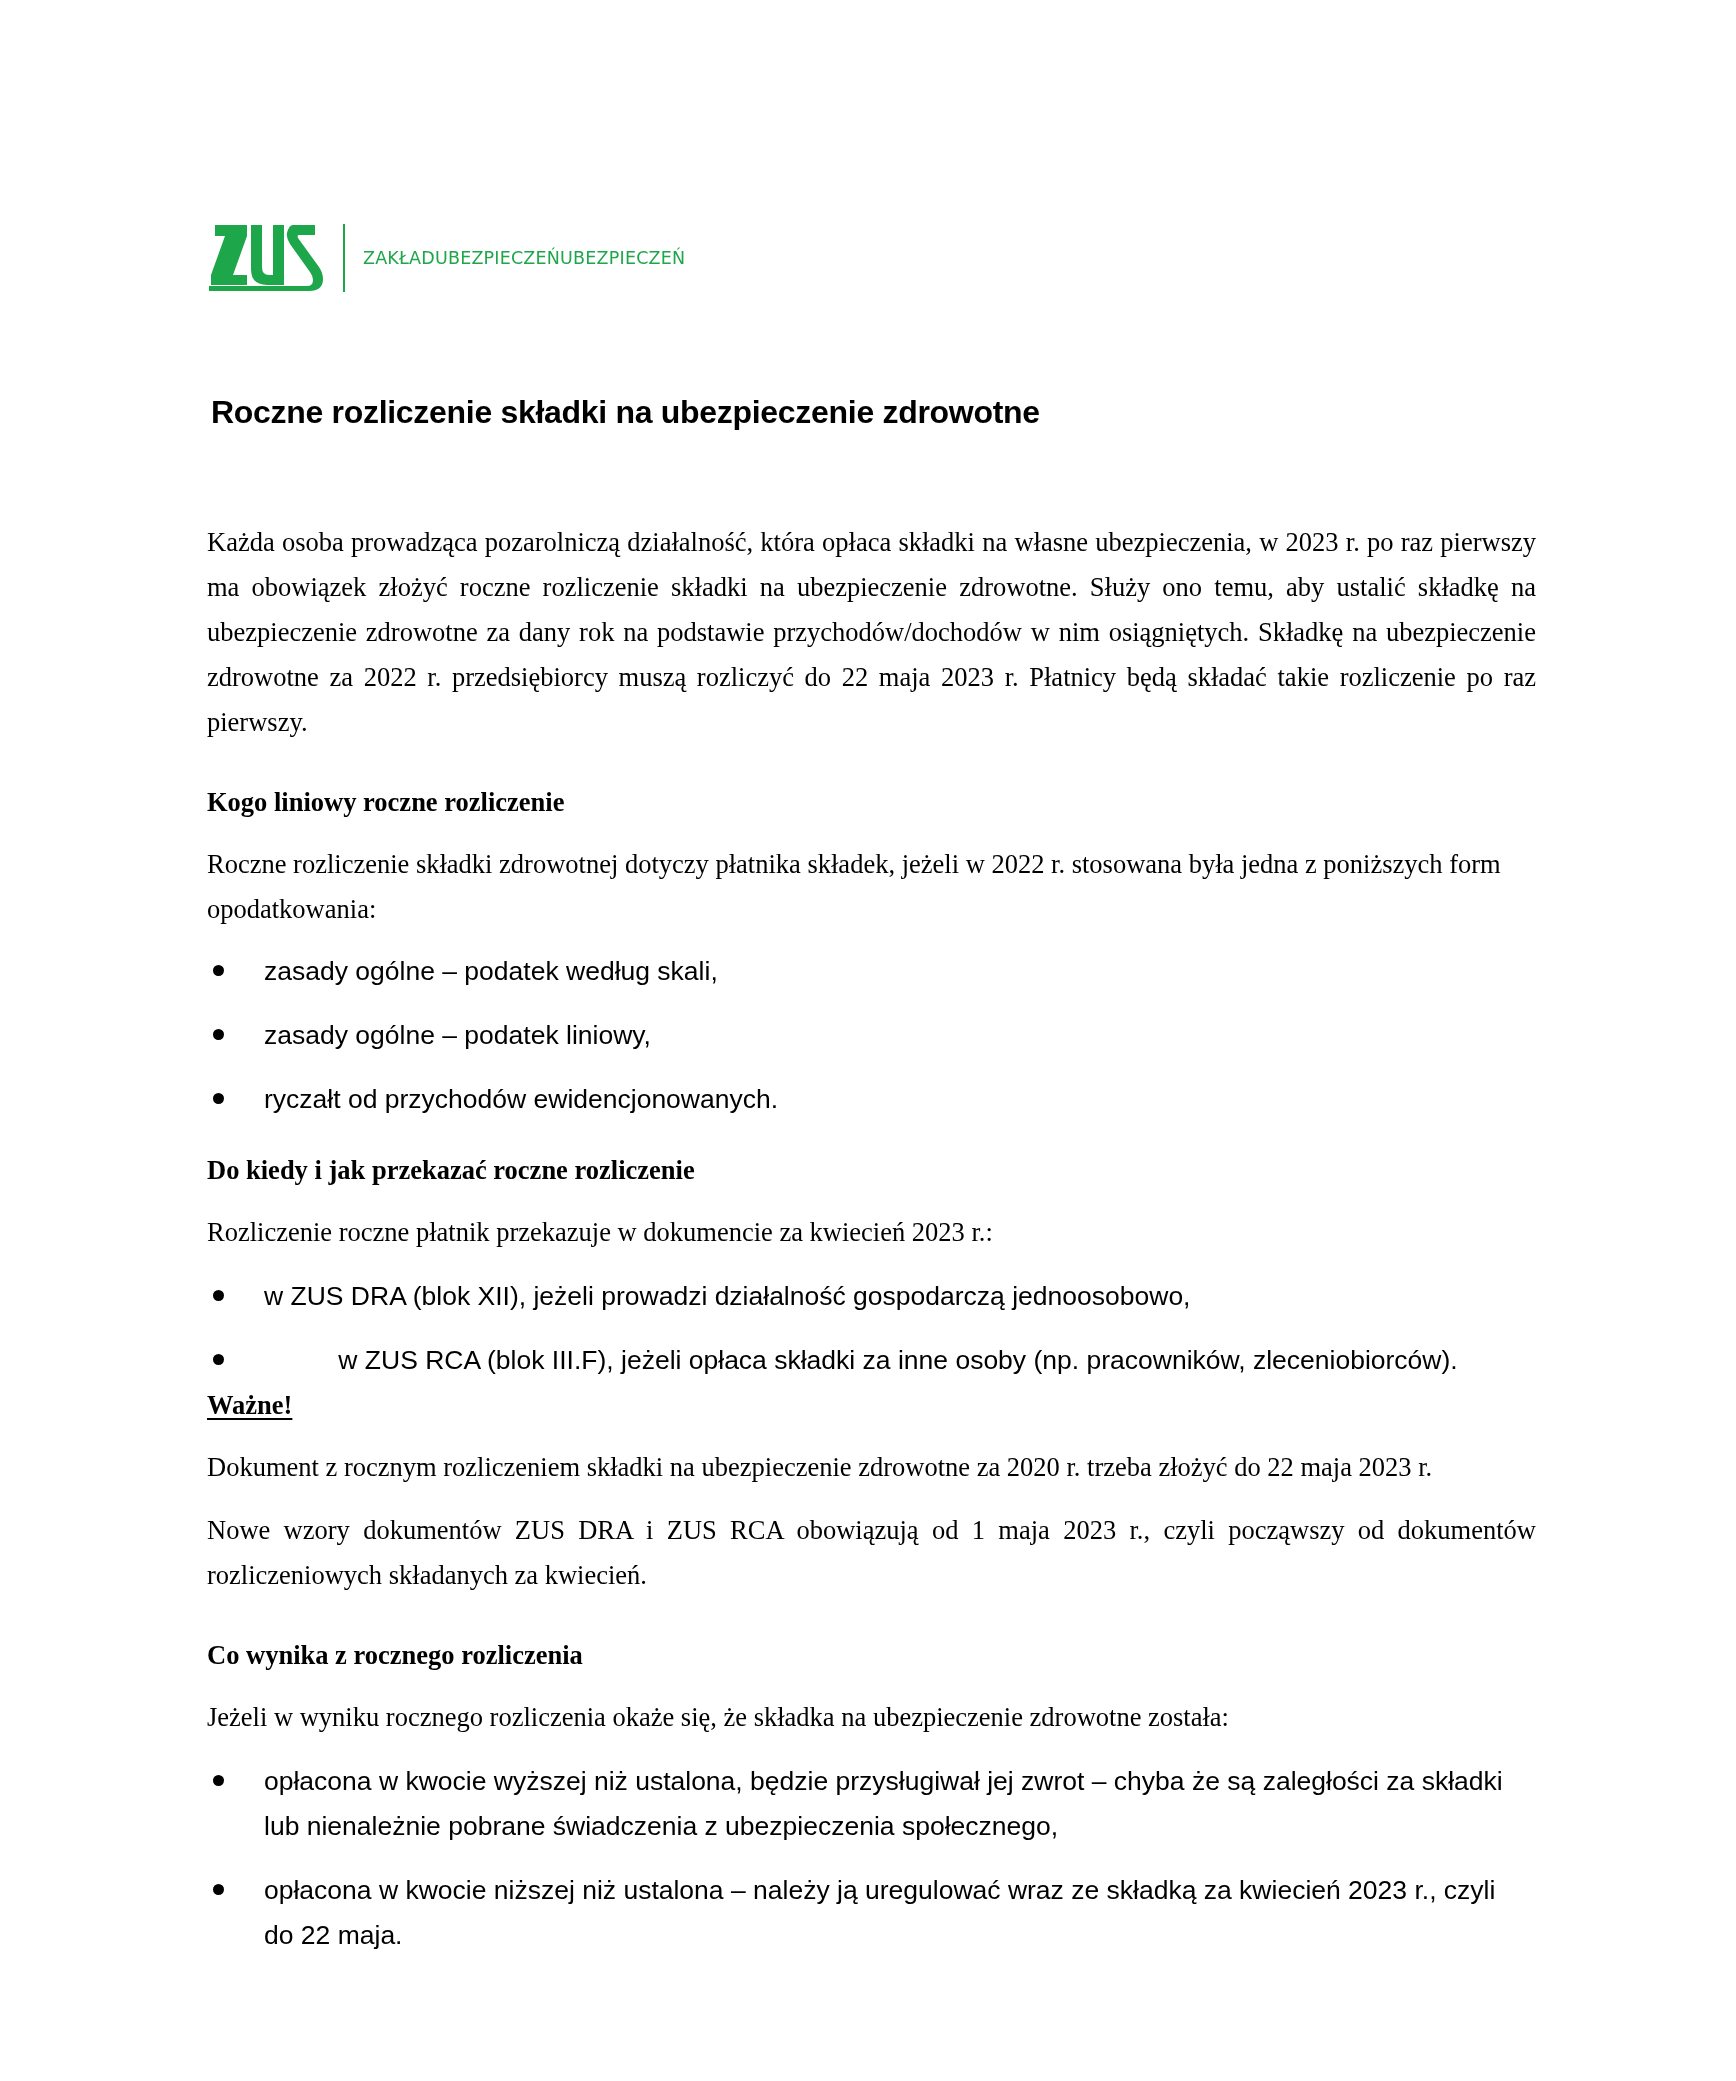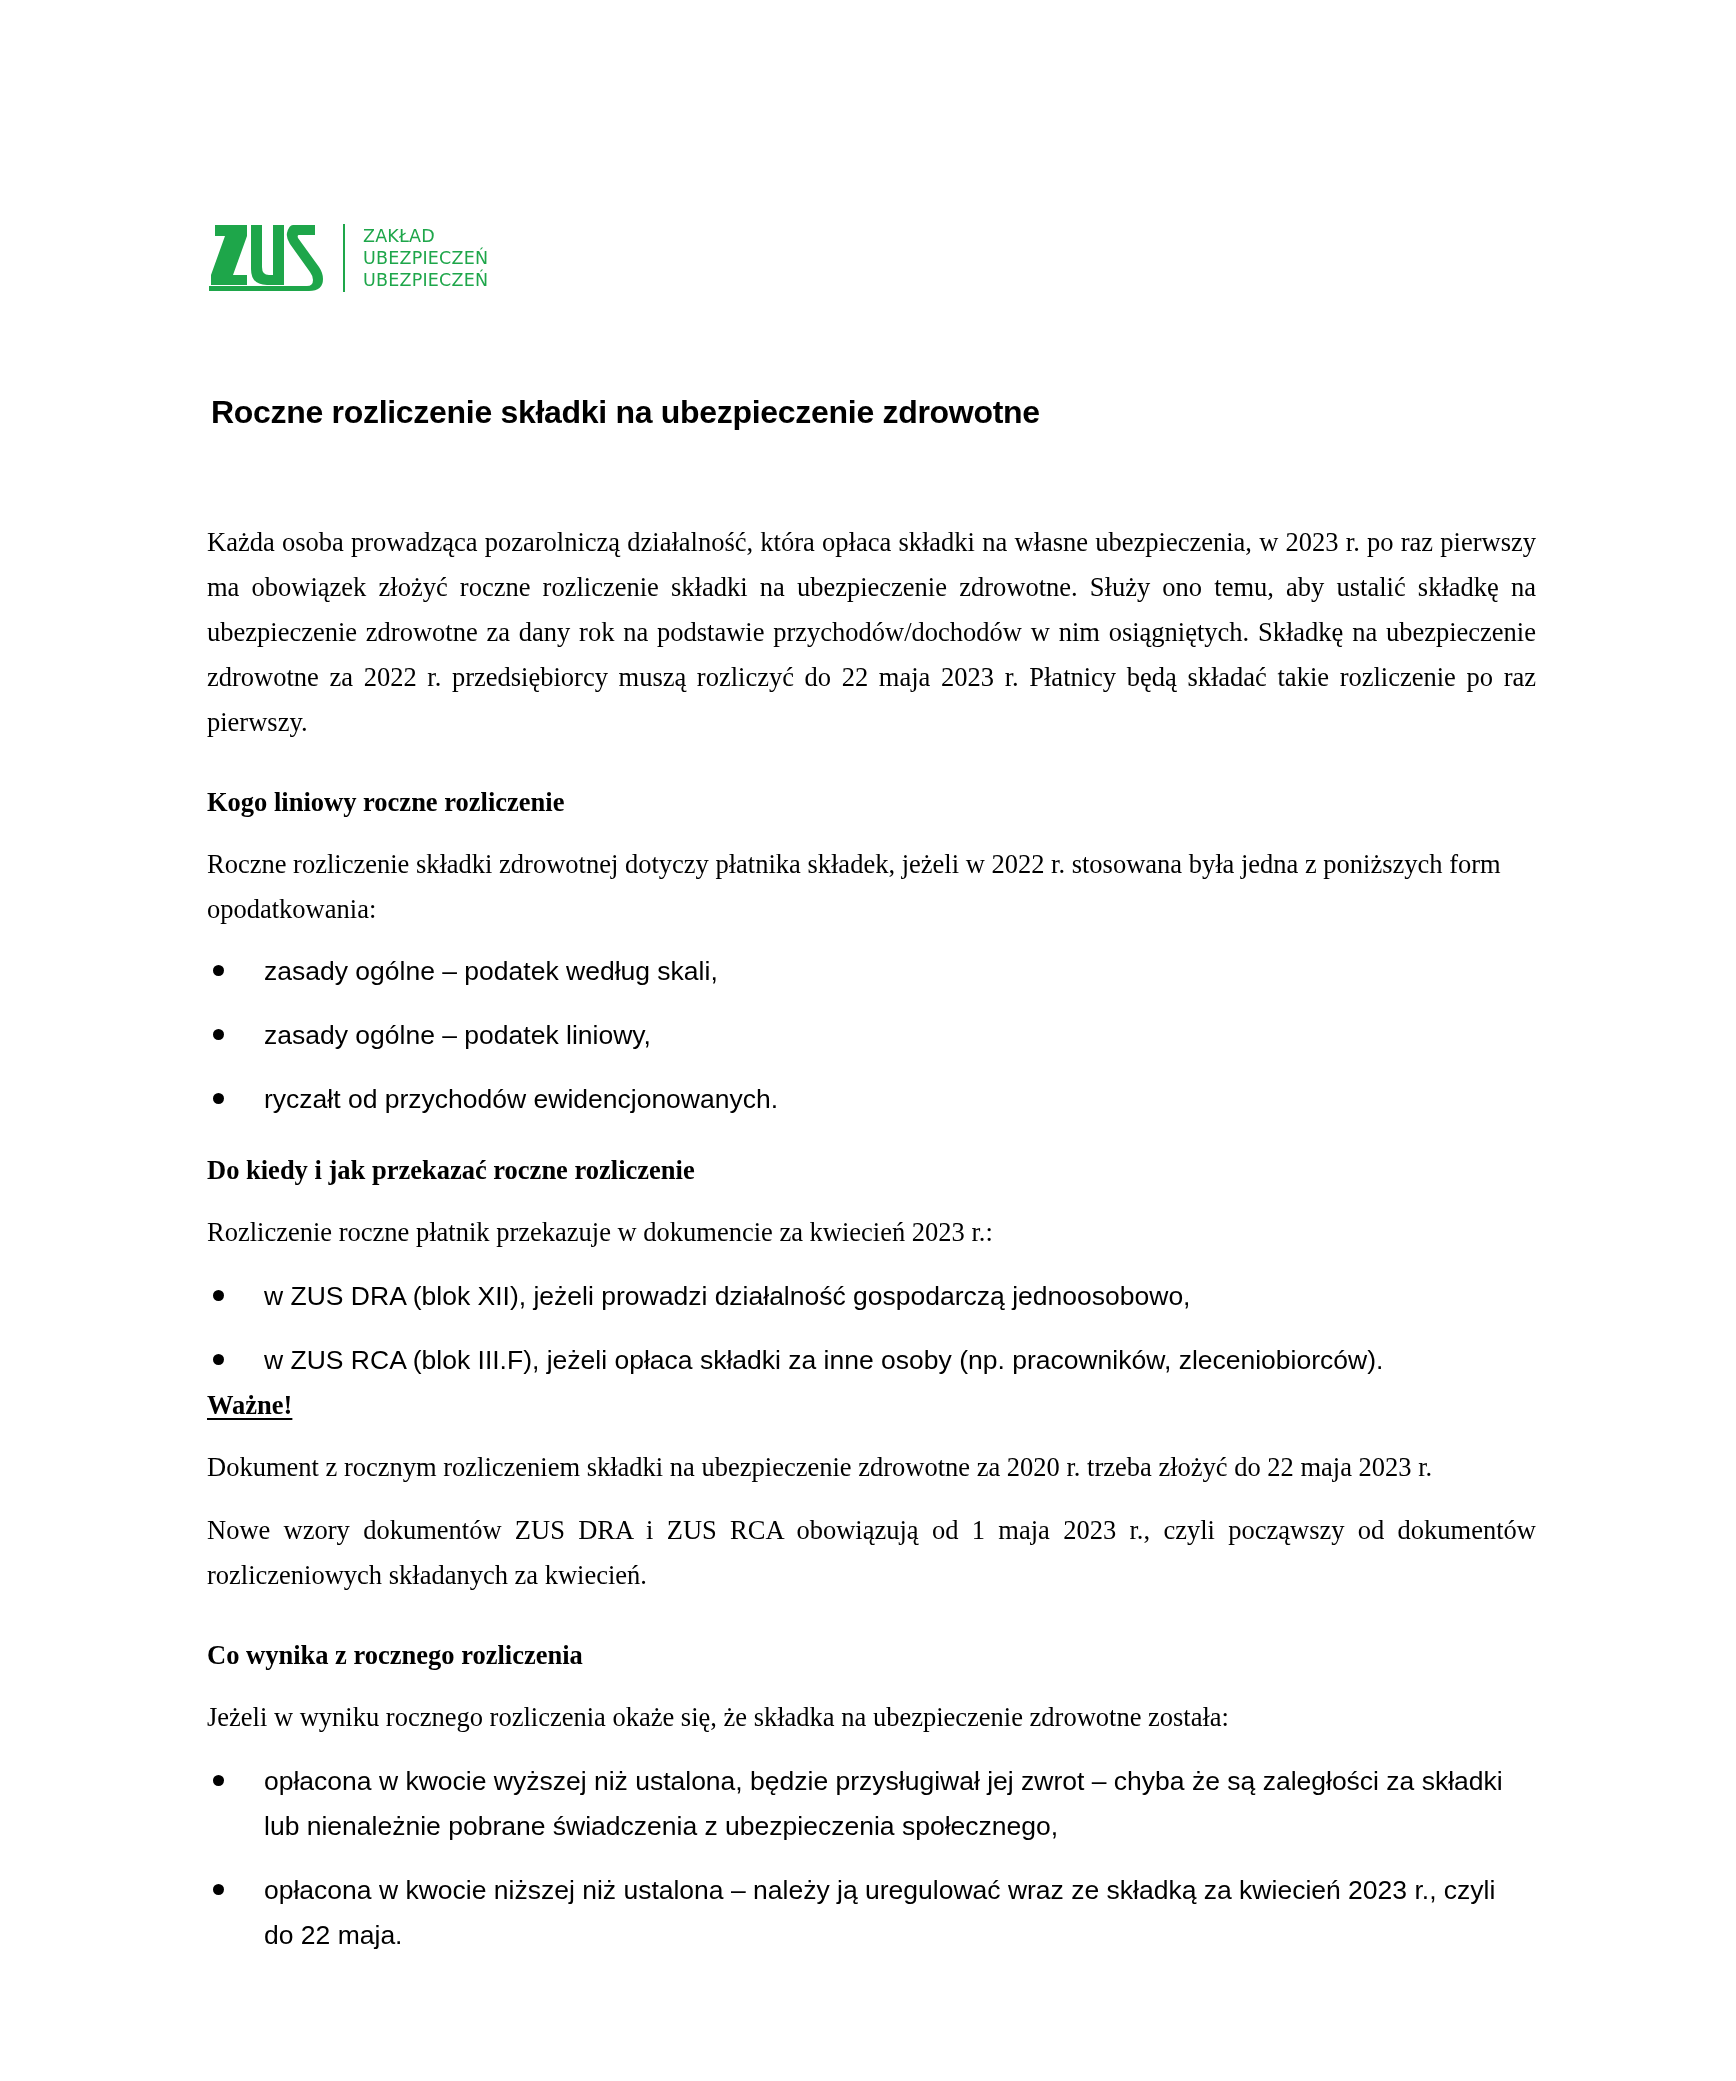--- a/index.html
+++ b/index.html
@@ -38,21 +38,21 @@
     }
     .logo-divider {
       width: 2px;
       height: 68px;
       background: #1ea64a;
       margin-left: 20px;
       margin-right: 18px;
     }
     .logo-text {
       display: flex;
-      flex-direction: column;
+      flex-direction: row;
       justify-content: center;
       color: #1ea64a;
       font-family: "DejaVu Sans", sans-serif;
       font-size: 17.5px;
       line-height: 22px;
       letter-spacing: 0.2px;
     }
 
     
     .title {
@@ -117,21 +117,21 @@
       height: 11px;
       border-radius: 50%;
       background: #000;
       vertical-align: middle;
       position: relative;
       top: -3px;
     }
     .ul1 { margin-bottom: 26px !important; }
     .h2 { margin-bottom: 17px !important; }
     .p3 { margin-bottom: 19px !important; }
-    .ul2 li:last-child { margin-bottom: 0 !important; }
+    .ul2 li:last-child { margin-bottom: 0 !important; text-align: center; }
     .ul2 { margin-bottom: 0 !important; }
     .important {
       font-weight: bold;
       text-decoration: underline;
       text-underline-offset: 4px;
       margin-bottom: 17px !important;
     }
     .p4 { margin-bottom: 18px !important; }
     .p5 { margin-bottom: 35px !important; }
     .h3 { margin-bottom: 17px !important; }

